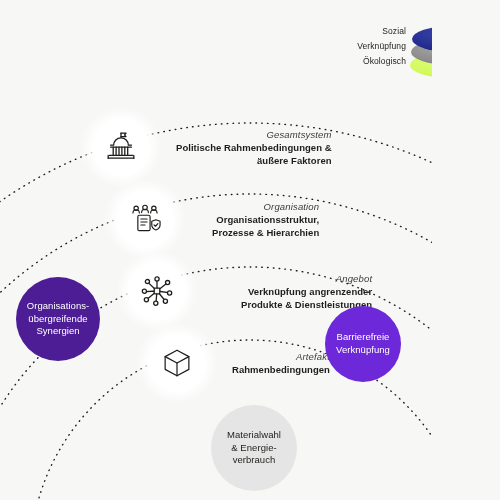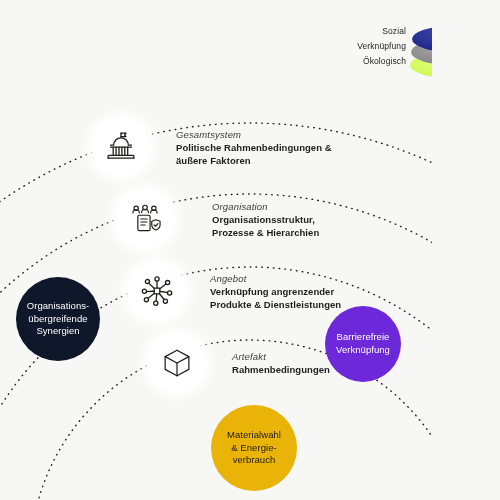--- a/index.html
+++ b/index.html
@@ -96,41 +96,41 @@
     border-radius: 50%;
     background: #ffffff;
     display: flex;
     align-items: center;
     justify-content: center;
     flex: 0 0 auto;
     box-shadow: 0 0 10px 6px rgba(255,255,255,0.92);
   }
   .layer-text {
     margin-left: 22px;
-    text-align: left;
+    text-align: right;
   }
   .layer-kicker {
     font-style: italic;
     font-size: 9.5px;
     color: #3c3c3b;
     line-height: 13px;
     letter-spacing: 0.15px;
   }
   .layer-desc {
     font-weight: bold;
     font-size: 9.5px;
     color: #1d1d1b;
     line-height: 13px;
     letter-spacing: 0.05px;
     white-space: pre-line;
   }
 
   #row-gesamtsystem { left: 92px; top: 118px; }
   #row-organisation { left: 116px; top: 190px; }
-  #row-angebot      { left: 128px; top: 262px; }
+  #row-angebot      { left: 128px; top: 262px; gap: 31px; }
   #row-artefakt     { left: 148px; top: 334px; }
 
   #row-gesamtsystem .layer-text { margin-left: 26px; }
   #row-organisation .layer-text { margin-left: 38px; }
   #row-angebot .layer-text      { margin-left: 24px; }
   #row-artefakt .layer-text     { margin-left: 26px; }
 
   
   .bubble {
     position: absolute;
@@ -142,37 +142,37 @@
     white-space: pre-line;
     font-size: 9.5px;
     line-height: 12.6px;
     letter-spacing: 0.05px;
   }
   #bubble-synergien {
     left: 16px;
     top: 277px;
     width: 84px;
     height: 84px;
-    background: #0f172a;
+    background: #4c1d95;
     color: #ffffff;
   }
   #bubble-barrierefrei {
     left: 325px;
     top: 306px;
     width: 76px;
     height: 76px;
     background: #6d28d9;
     color: #ffffff;
   }
   #bubble-material {
     left: 211px;
     top: 405px;
     width: 86px;
     height: 86px;
-    background: #eab308;
+    background: #e5e5e5;
     color: #1d1d1b;
   }
 </style>
 </head>
 <body>
 
 <div id="stage">
 
   <svg id="arcs" viewBox="0 0 500 500">
     <circle cx="250" cy="560" r="437" fill="none" stroke="#1d1d1b" stroke-width="1.4" stroke-linecap="round" stroke-dasharray="0.6 5.2"></circle>

